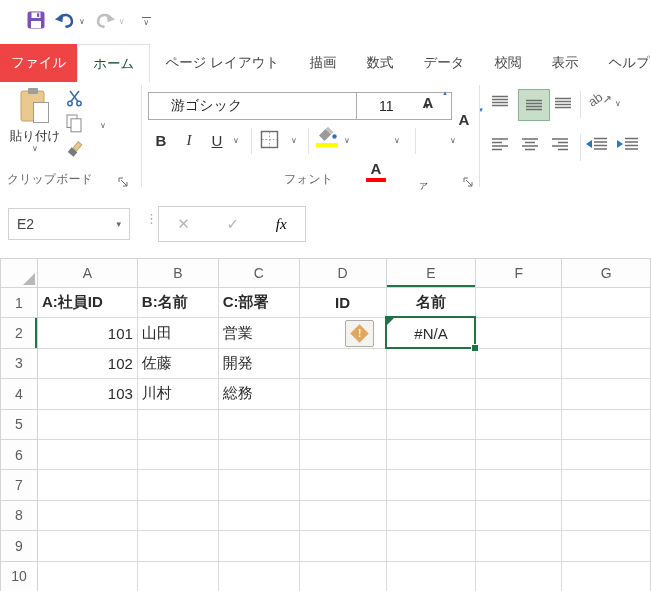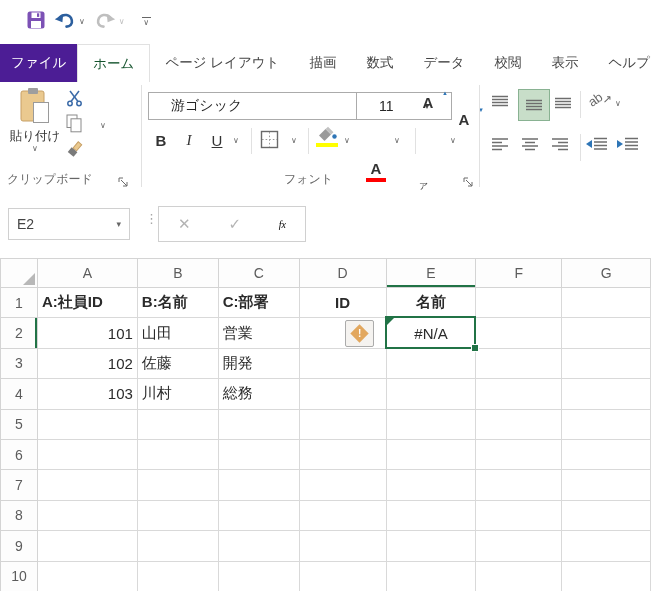--- a/index.html
+++ b/index.html
@@ -10,21 +10,21 @@
   .qat{position:absolute;top:0;left:0;right:0;height:44px;display:flex;align-items:center;gap:9px;padding-left:27px;}
   .qat .grp{display:flex;align-items:center;gap:3px;}
   .chev{font-size:8px;color:#666;line-height:1;}
   .chev.lt{color:#c0c0c0;}
   .qat-custom{display:flex;flex-direction:column;align-items:center;margin-left:8px;}
   .qat-custom .bar{width:9px;border-top:1.6px solid #666;margin-bottom:1px;}
 
   
   .tabbar{position:absolute;top:44px;left:0;height:38px;display:flex;align-items:stretch;white-space:nowrap;}
   .tab{display:flex;align-items:center;padding:0 15px;font-size:13.5px;color:#444;cursor:default;}
-  .tab.file{background:#4c1d95;color:#fff;padding:0 11px;}
+  .tab.file{background:#ef4444;color:#fff;padding:0 11px;}
   .tab.active{color:#14532d;background:#fff;border:1px solid #e1e1e1;border-bottom:none;}
 
   
   .ribbon{position:absolute;top:82px;left:0;right:0;height:111px;background:#fff;border-bottom:1px solid #d8d8d8;}
   .gsep{position:absolute;top:3px;height:102px;width:1px;background:#e1e1e1;}
   .ssep{position:absolute;width:1px;background:#e1e1e1;}
   .glabel{position:absolute;top:89px;font-size:12px;color:#666;}
   .launcher{position:absolute;top:91px;}
   .rbtn{position:absolute;display:flex;align-items:center;justify-content:center;}
   .combo{position:absolute;border:1px solid #ababab;background:#fff;display:flex;align-items:center;font-size:14px;color:#262626;padding:0 22px;}
@@ -40,21 +40,21 @@
   .ruby{position:relative;font-size:14px;color:#444;line-height:1;}
   .ruby .small{position:absolute;top:-6px;left:-7px;font-size:9px;}
 
   
   .fbar{position:absolute;top:193px;left:0;right:0;height:59px;background:#fff;}
   .namebox{position:absolute;left:8px;top:15px;width:122px;height:32px;border:1px solid #d0d0d0;display:flex;align-items:center;padding:0 8px;font-size:14px;color:#444;box-sizing:border-box;}
   .dots{position:absolute;left:145px;top:18px;color:#a6a6a6;font-size:13px;}
   .fxbox{position:absolute;left:158px;top:13px;width:148px;height:36px;border:1px solid #d0d0d0;display:flex;align-items:center;justify-content:space-around;box-sizing:border-box;}
   .fxbox .x{color:#b3b3b3;font-size:15px;}
   .fxbox .ok{color:#b3b3b3;font-size:15px;}
-  .fxbox .fx{color:#000000;font-size:10px;font-style:italic;font-family:"Liberation Serif","DejaVu Serif",serif;}
+  .fxbox .fx{color:#000000;font-size:15px;font-style:italic;font-family:"Liberation Serif","DejaVu Serif",serif;}
   .formulabox{position:absolute;left:310px;top:13px;right:0;height:36px;border:1px solid #d0d0d0;border-right:none;display:flex;align-items:center;padding-left:15px;font-size:15px;color:#5b5b5b;box-sizing:border-box;}
 
   
   .gridwrap{position:absolute;top:258px;left:0;}
   table.grid{border-collapse:collapse;table-layout:fixed;}
   table.grid tr{height:30.4px;}
   table.grid tr.hdr{height:29px;}
   table.grid th{background:#fdfdfd;border:1px solid #d4d4d4;color:#5c5c5c;font-weight:normal;font-size:14px;text-align:center;padding:0;}
   table.grid td{border:1px solid #d9d9d9;font-size:15px;color:#2b2b2b;padding:0 4px;white-space:nowrap;overflow:hidden;background:#fff;}
   th.selcol{background:#d3d3d3;color:#1e6f43;box-shadow:inset 0 -2px 0 #217346;}

